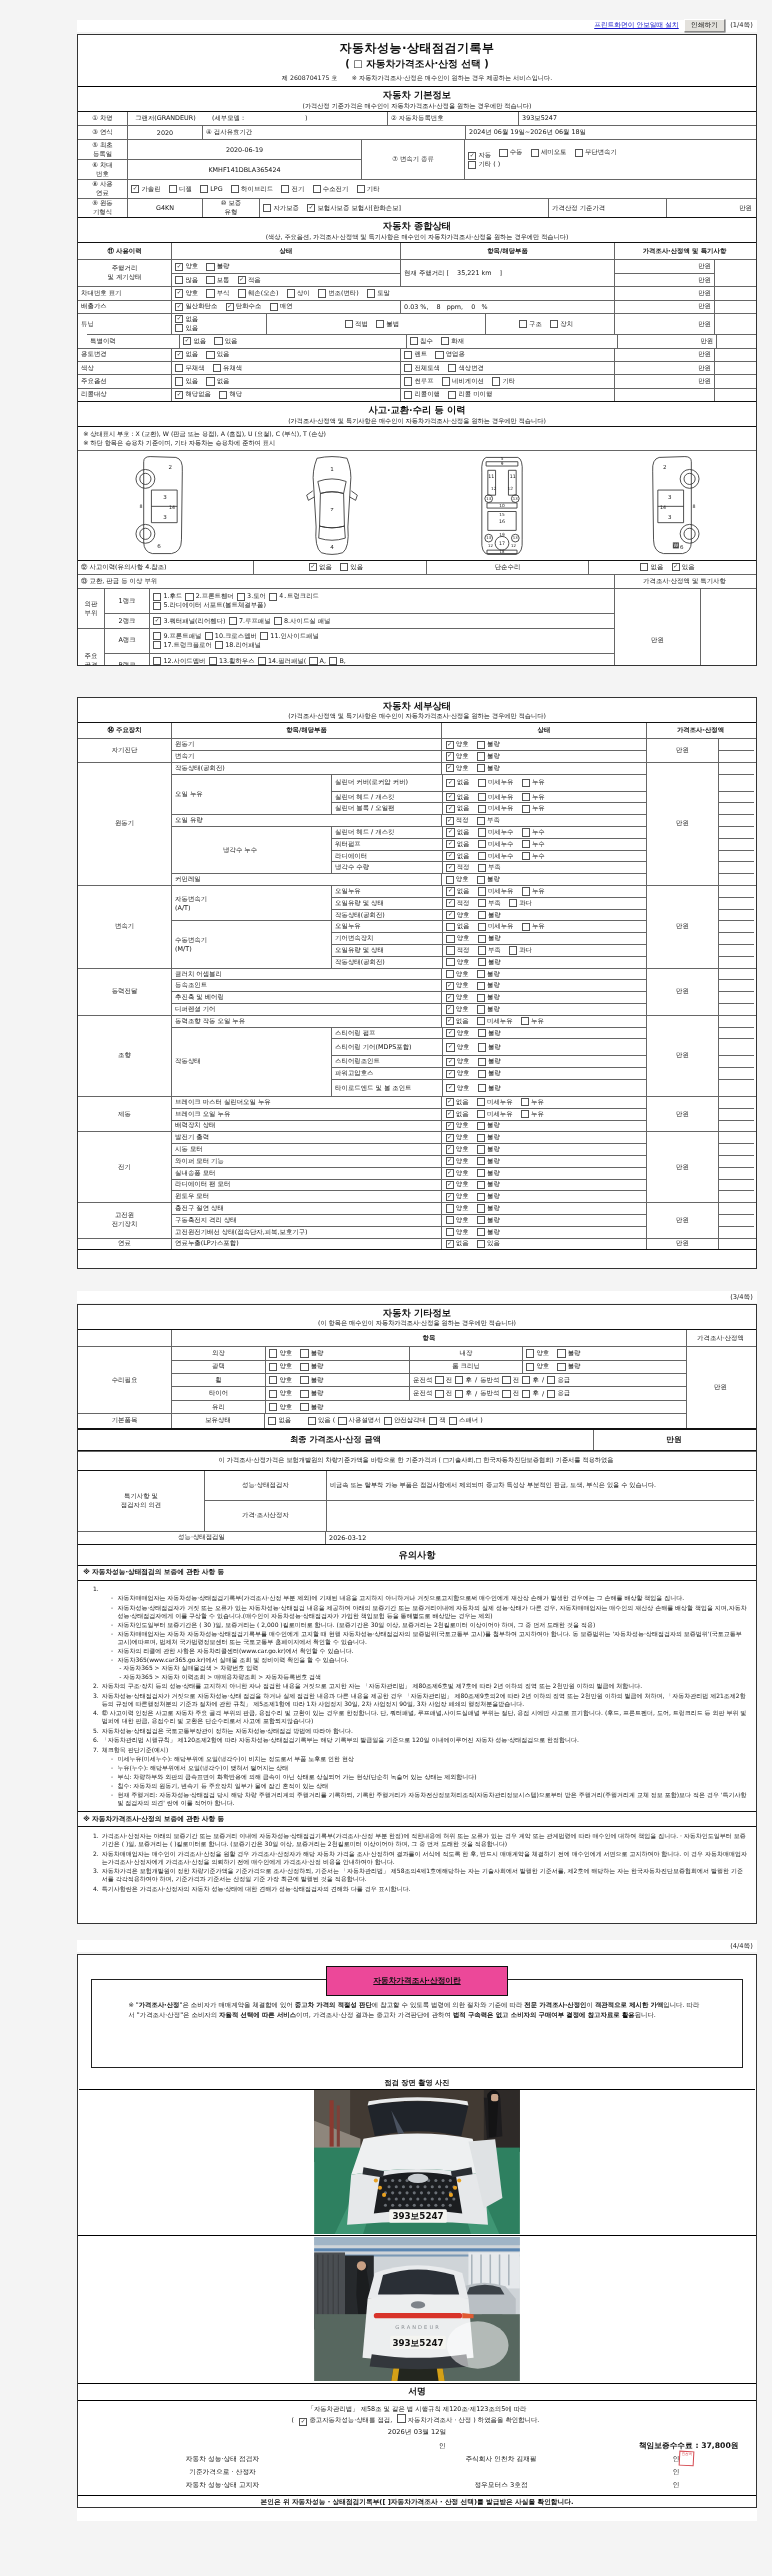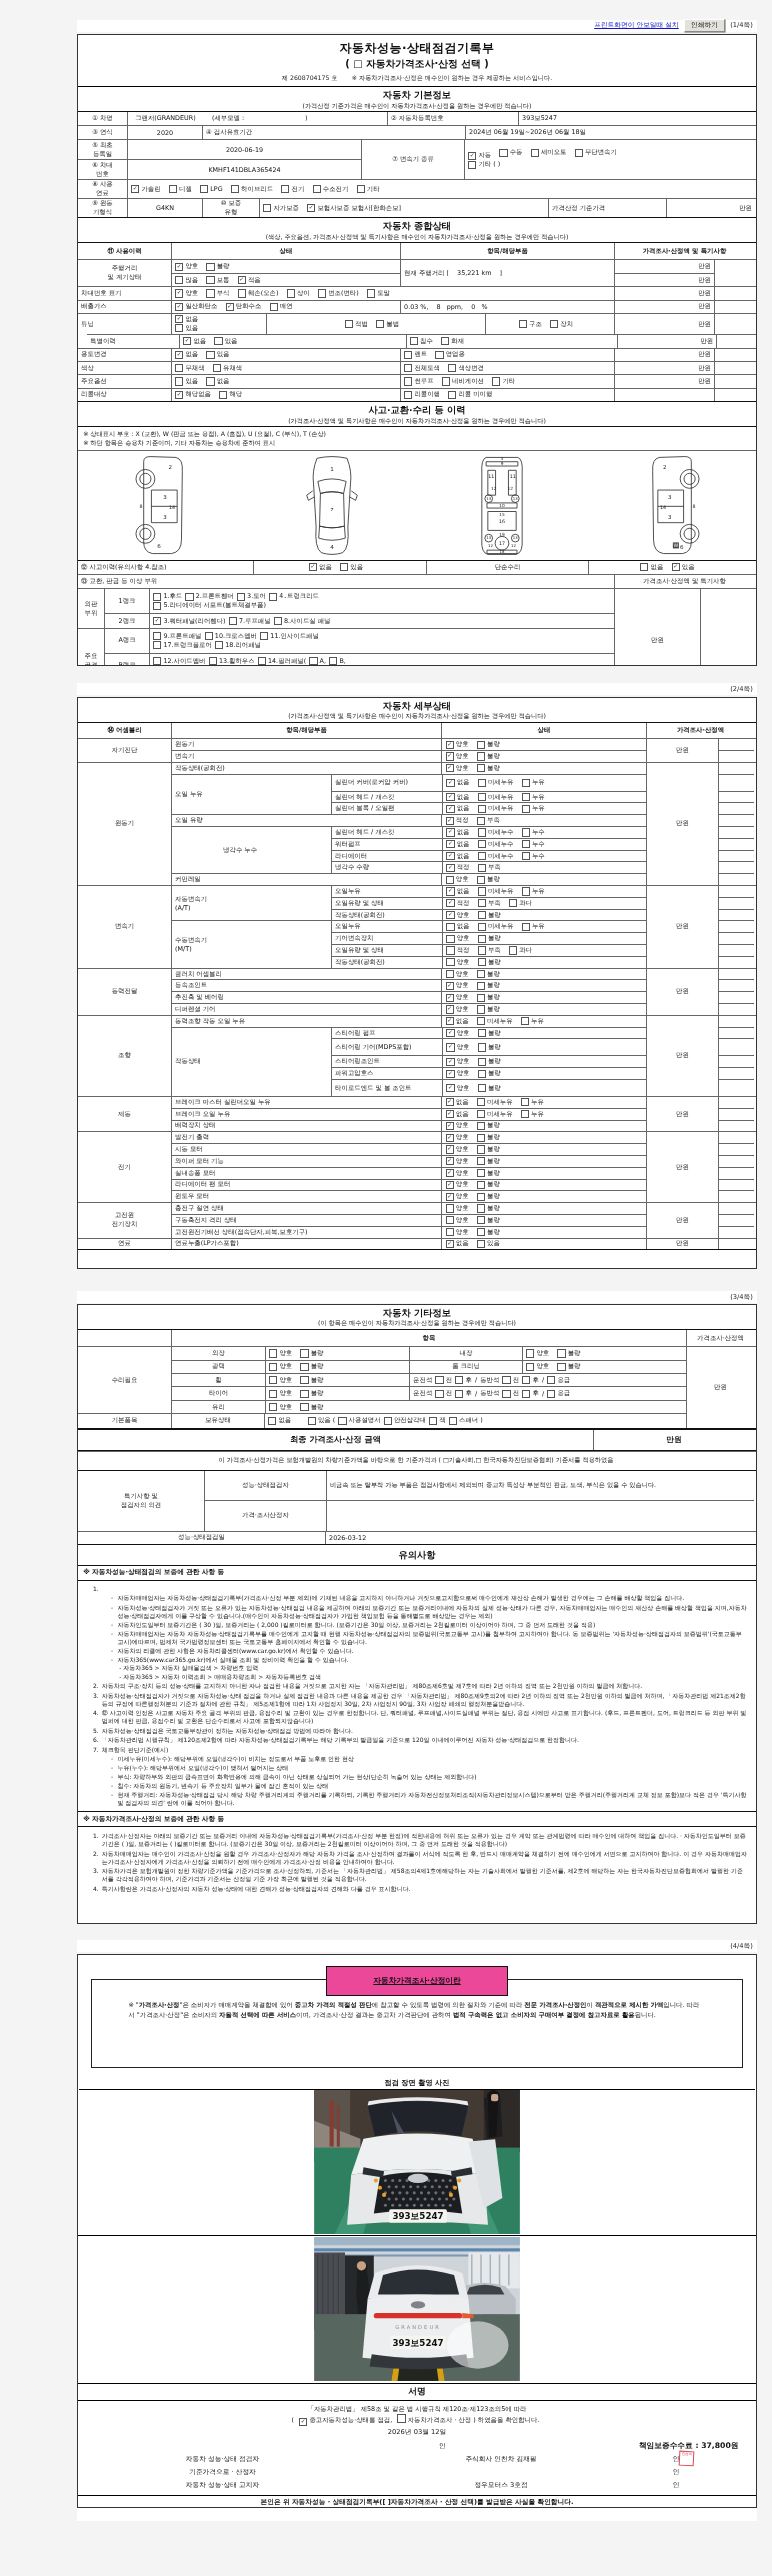--- a/index.html
+++ b/index.html
@@ -477,30 +477,27 @@
                 </div>
               </div>
             </div>
             <div class="cell ctr" style="width: 86px;">만원</div>
             <div class="cell" style="width: 55px;"></div>
           </div>
         </div>
       </div>
   </div>
 
-  <div class="strip" style="top:683px">
-      <span class="pgno">(2/4쪽)</span>
-    </div>
   <div class="page" id="page2" style="top:697px;height:572px">
     <div class="sec-title">자동차 세부상태</div>
     <div class="sec-note">(가격조사·산정액 및 특기사항은 매수인이 자동차가격조사·산정을 원하는 경우에만 적습니다)</div>
     <div id="detail-table">
         <div class="tbl">
           <div class="frow" style="min-height: 15.5px;">
-            <div class="cell ctr bold" style="width: 93px;">⑭ 어셈블리</div>
+            <div class="cell ctr bold" style="width: 93px;">⑭ 주요장치</div>
             <div class="cell ctr bold" style="width: 270px;">항목/해당부품</div>
             <div class="cell ctr bold" style="width: 205px;">상태</div>
             <div class="cell ctr bold" style="width: 108px;">가격조사·산정액</div>
           </div>
           <div class="frow">
             <div class="cell ctr" style="width: 93px;">자기진단</div>
             <div class="vcol" style="width: 475px;">
               <div class="frow" style="min-height: 10.8px;">
                 <div class="cell" style="width: 270px;">원동기</div>
                 <div class="cell" style="width: 205px;">

